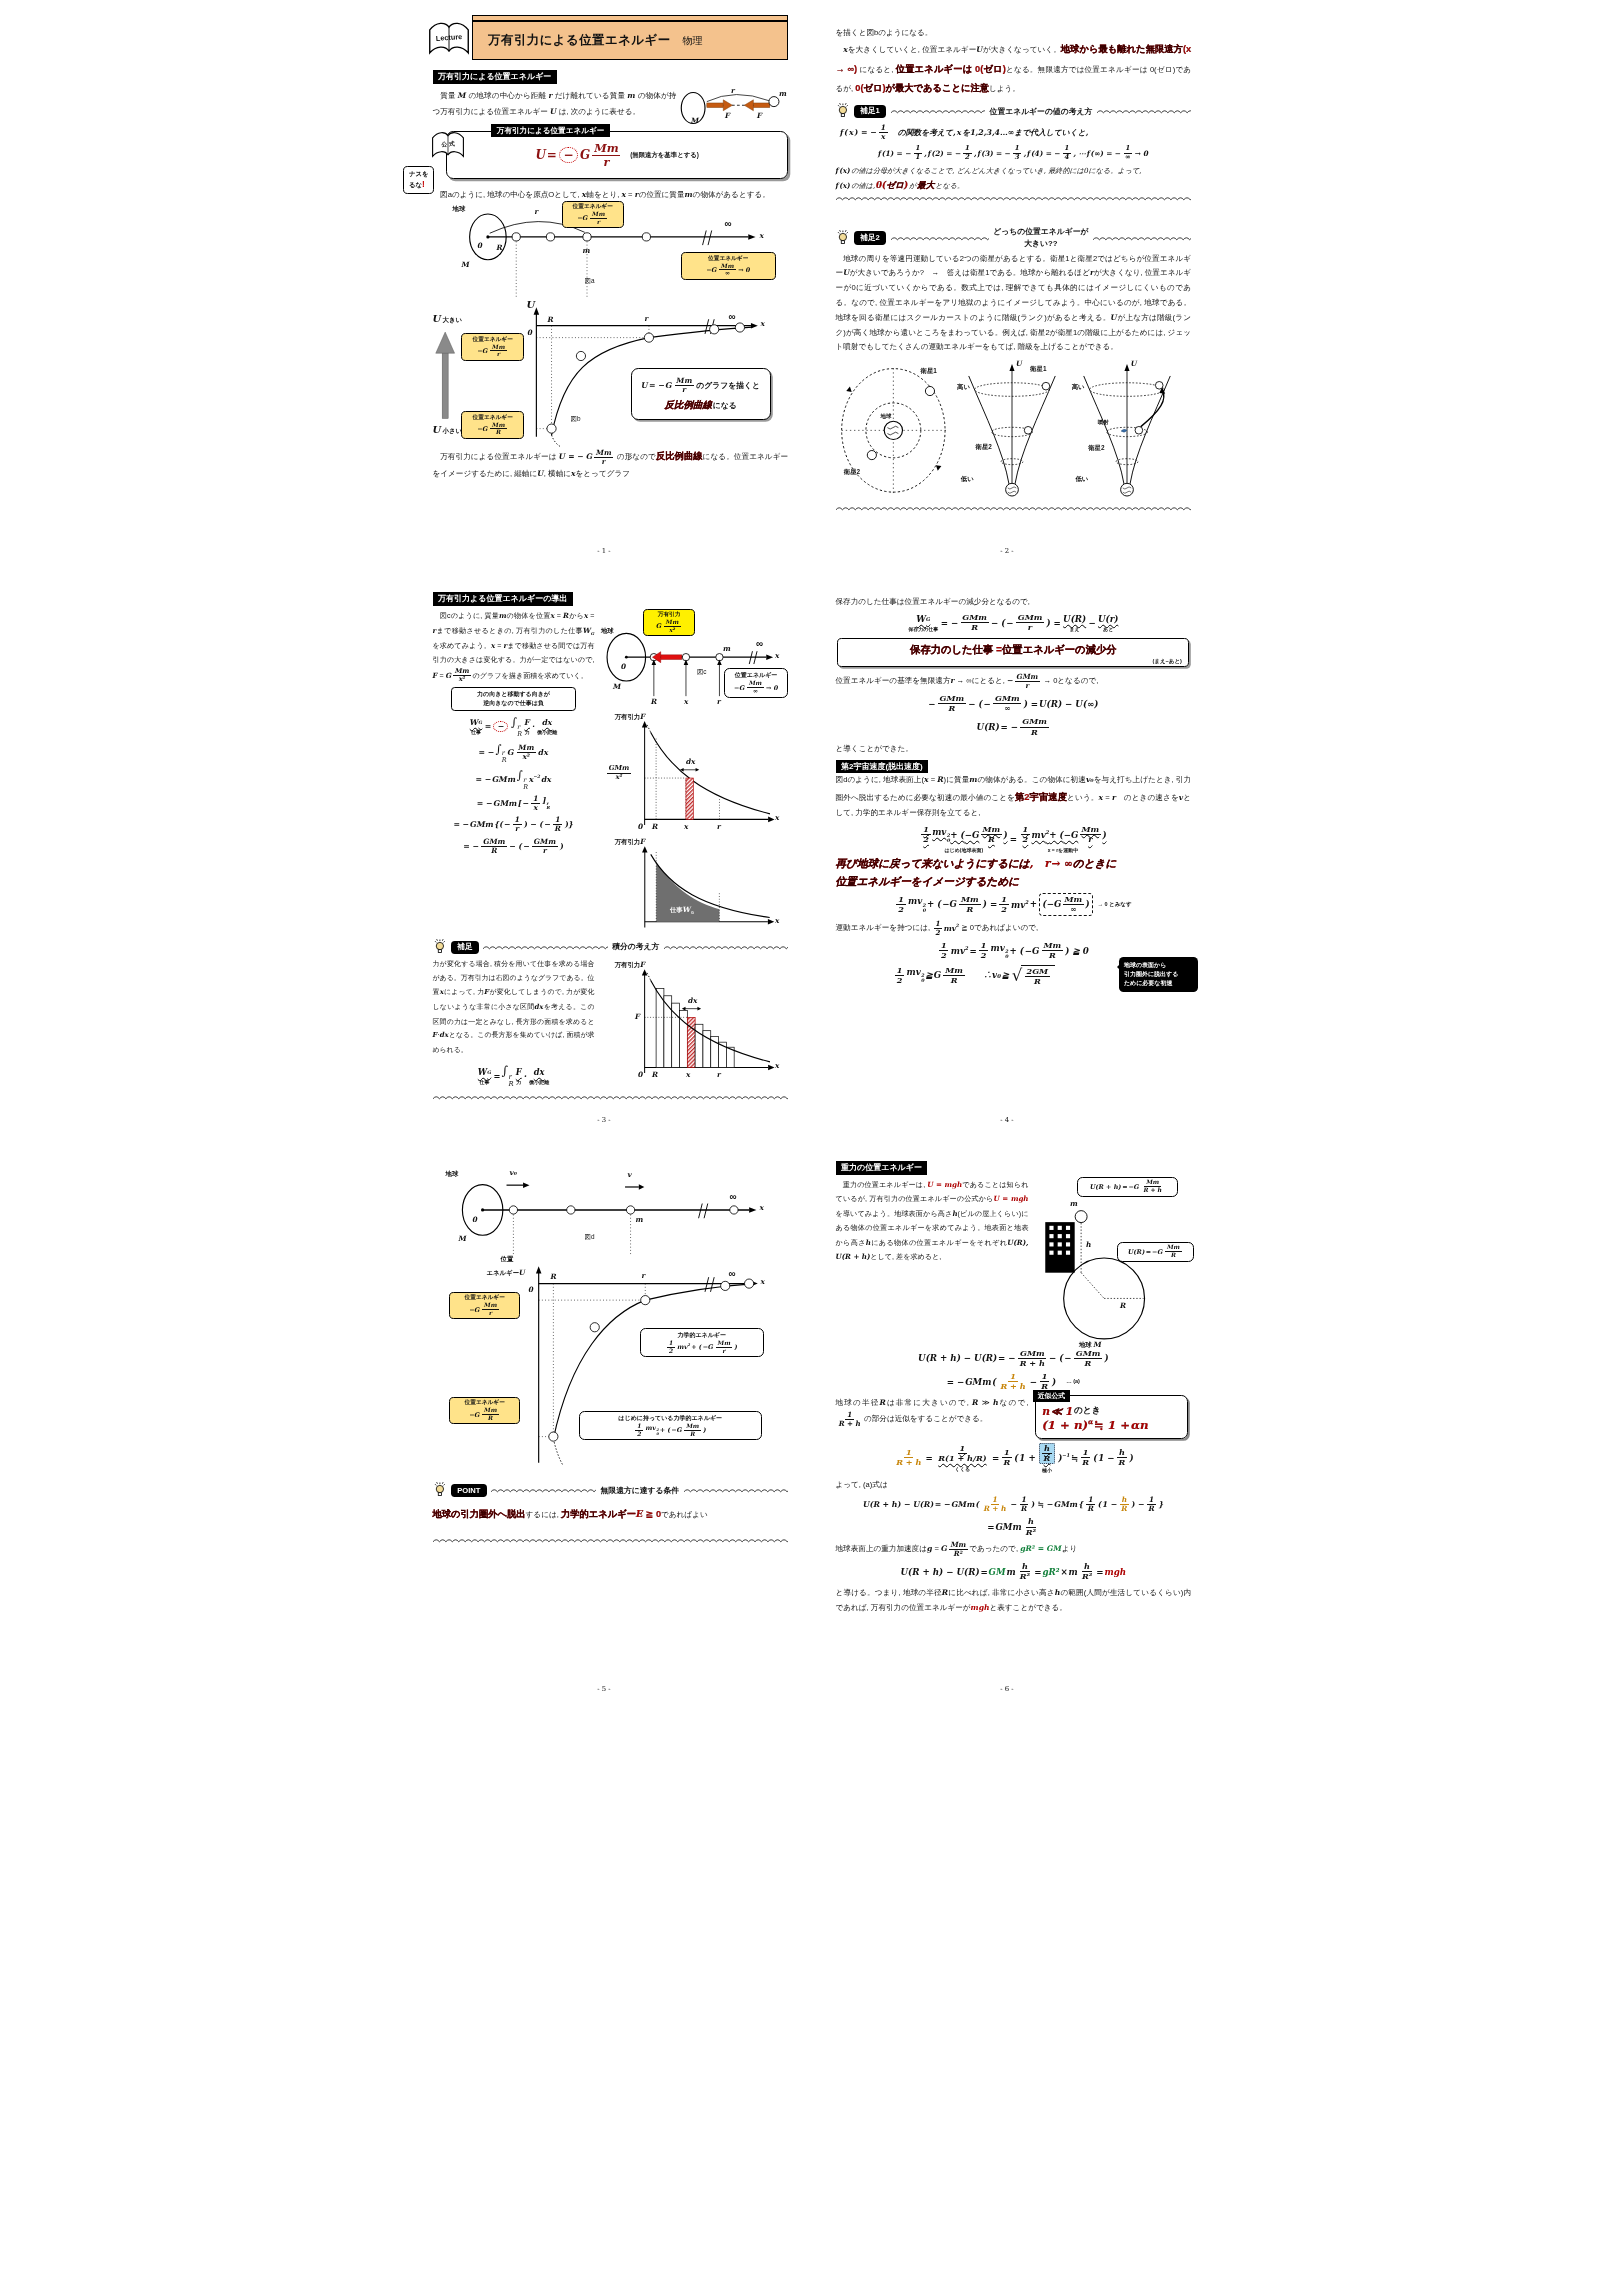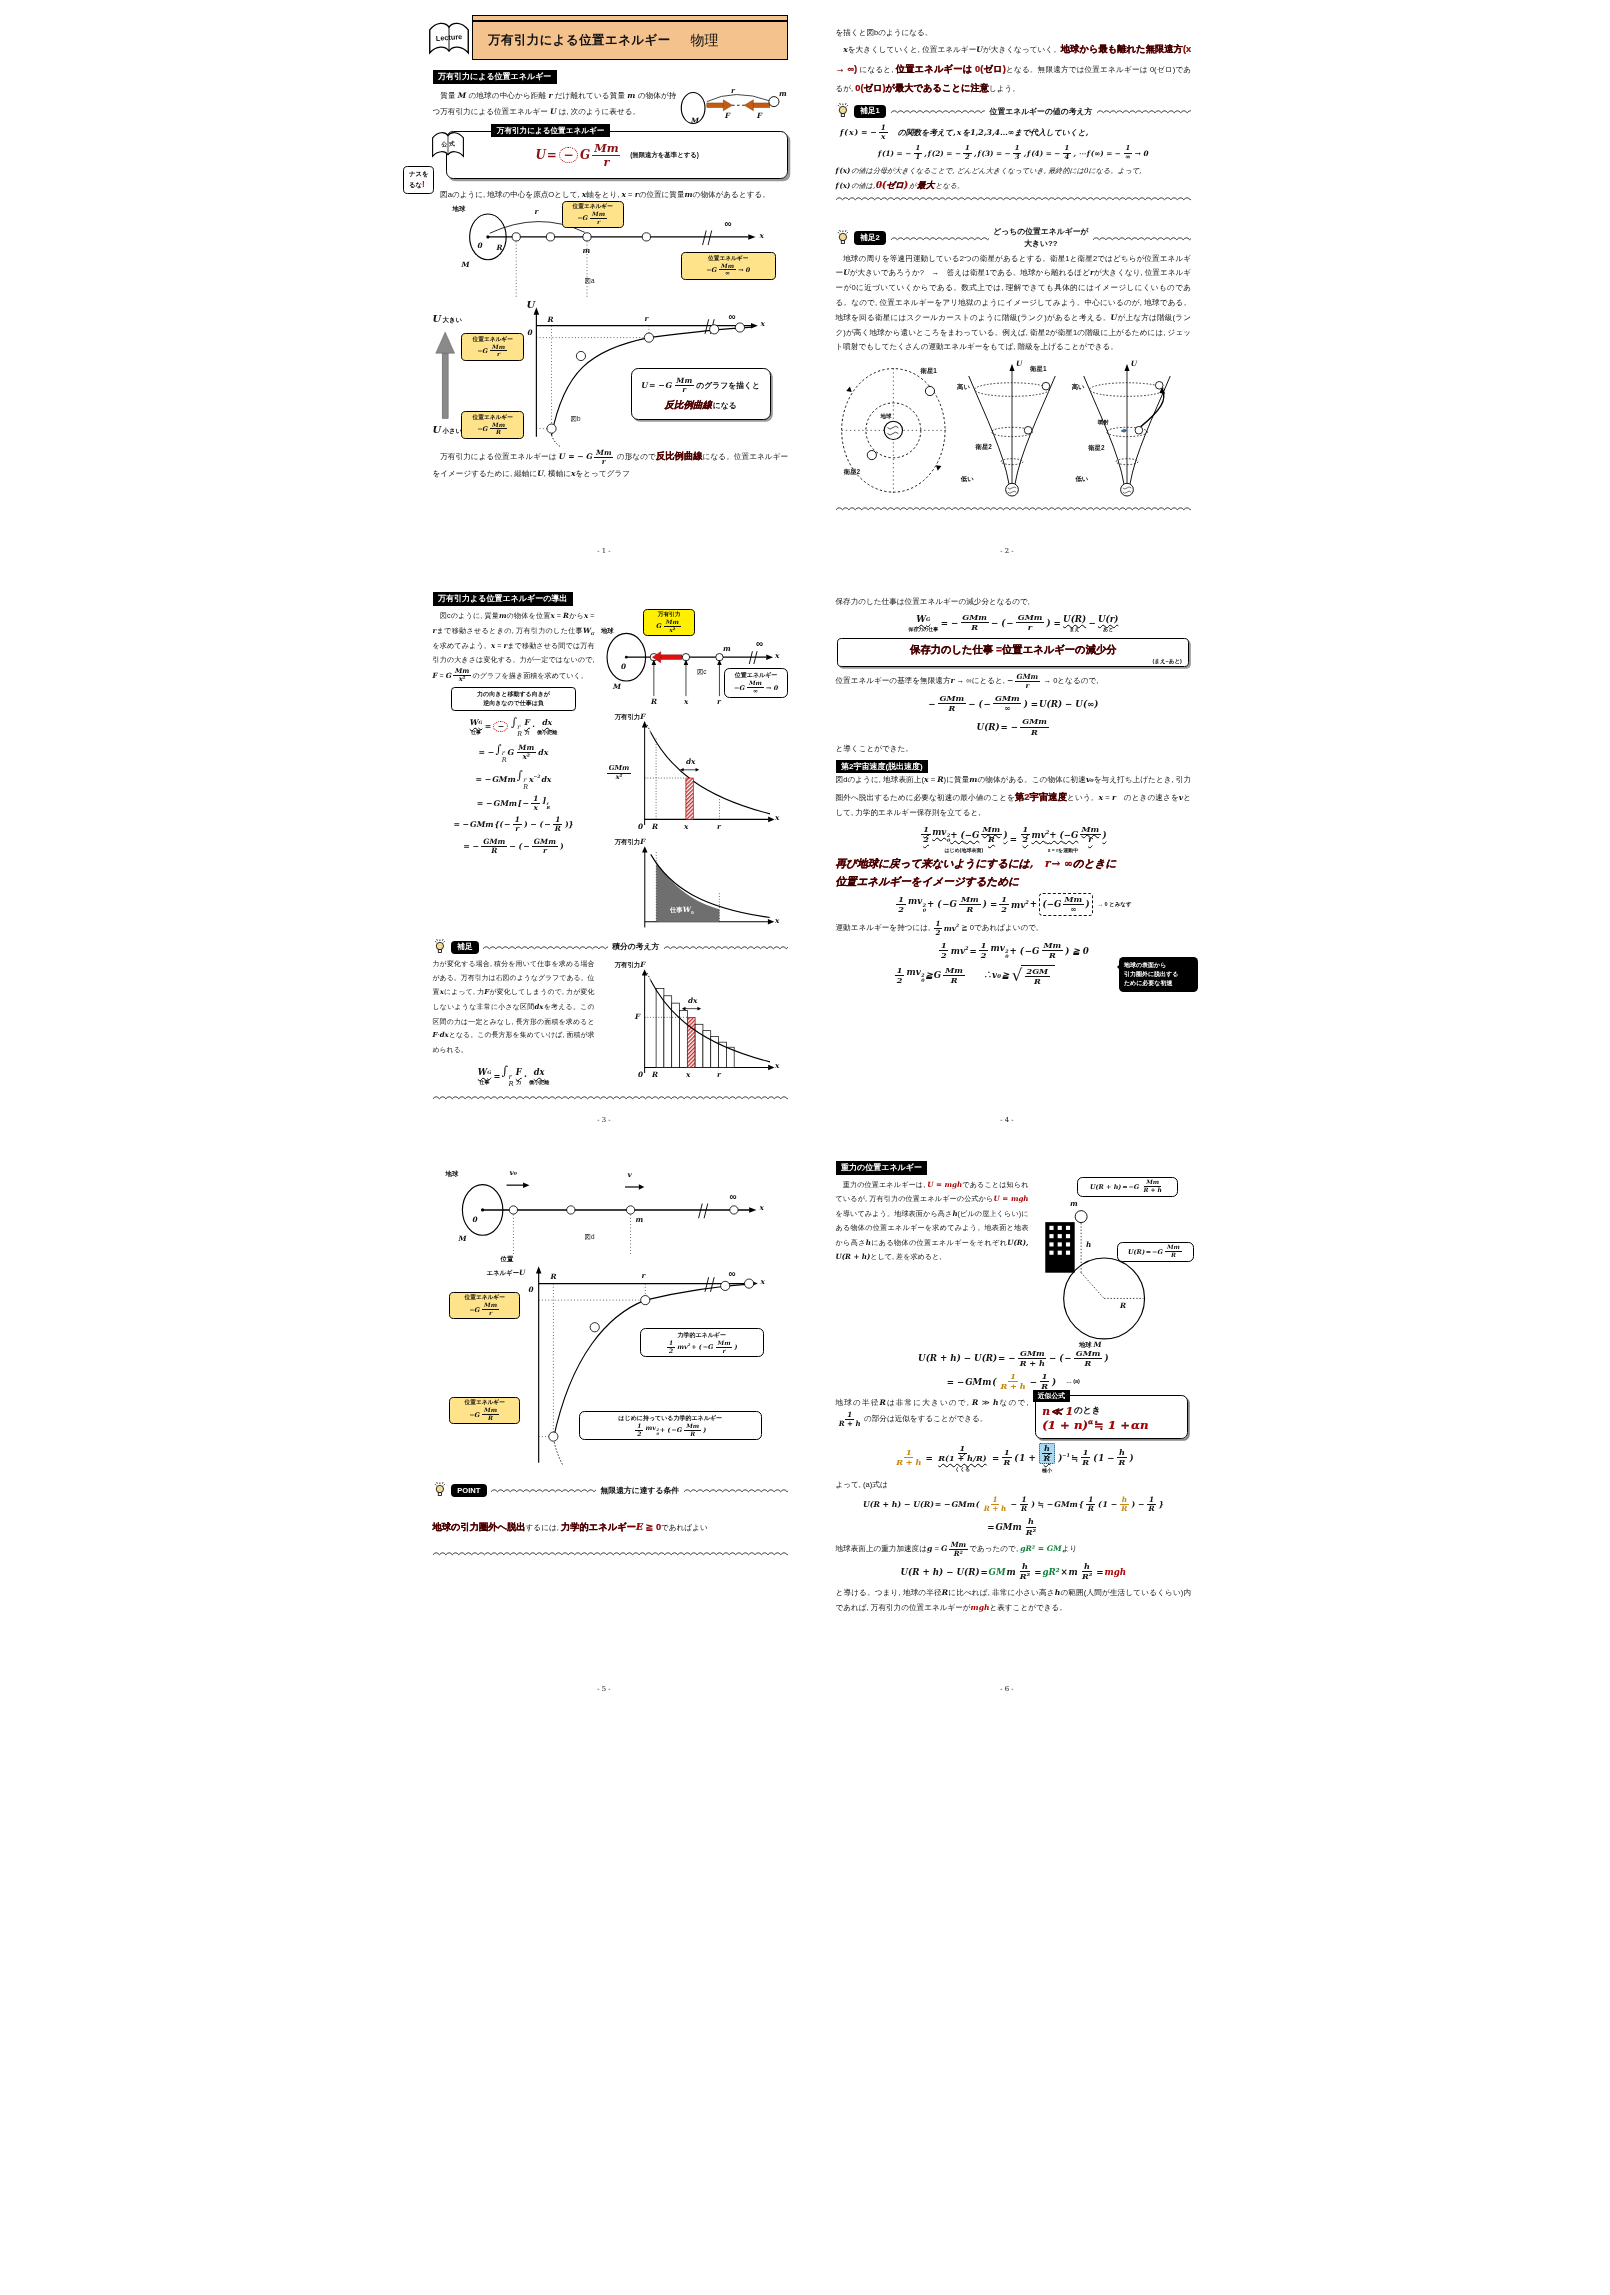--- a/index.html
+++ b/index.html
@@ -5,21 +5,21 @@
 html,body{margin:0;padding:0;background:#fff;color:#111;font-family:"Liberation Sans","DejaVu Sans",sans-serif;}
 .sheet{width:805px;margin:0 auto;display:grid;grid-template-columns:403px 403px;}
 .page{width:403px;height:569px;position:relative;overflow:hidden;background:#fff;}
 .pad{padding:0 17.4px 0 30px;}
 .foot{position:absolute;bottom:13.8px;left:0;right:0;text-align:center;font-family:"DejaVu Serif",serif;font-size:6.9px;}
 
 .lec-hdr{position:relative;margin-top:21px;height:39px;}
 .lec-stripe{position:absolute;left:39px;right:0;top:-6.4px;height:4.1px;background:#f4c28d;border:0.9px solid #000;}
 .lec-banner{position:absolute;left:39px;right:0;top:0;bottom:0;background:#f4c28d;border:0.9px solid #000;display:flex;align-items:center;padding-left:15.6px;gap:12px;}
 .lec-title{font-size:12.4px;font-weight:900;letter-spacing:0.5px;}
-.lec-sub{font-size:14px;margin-left:8px;}
+.lec-sub{font-size:10px;}
 .book{position:absolute;left:-5.5px;top:-3.7px;width:44px;height:46px;}
 .book .bk-t{position:absolute;left:6.4px;top:15.6px;width:32px;text-align:center;font-size:7.3px;font-weight:bold;transform:rotate(-4deg);}
 .sec-tab{display:inline-block;background:#000;color:#fff;font-weight:bold;font-size:8px;padding:1.4px 5.5px;}
 .para{font-size:7.6px;line-height:2.0;text-align:justify;}
 .para.t2{line-height:2.1;}
 
 .eq{display:flex;justify-content:center;align-items:center;flex-wrap:wrap;font-family:"DejaVu Serif",serif;font-style:italic;font-weight:bold;font-size:8.7px;margin:4.1px 0;column-gap:0.9px;}
 .eq.left{justify-content:flex-start;}
 .eq .jp,.ulab,.c-note{font-family:"Liberation Sans",sans-serif;font-style:normal;}
 .fr{display:inline-flex;flex-direction:column;align-items:center;vertical-align:middle;margin:0 1.4px;line-height:1.12;font-size:0.94em;}
@@ -1074,21 +1074,21 @@
           </svg>
    <span class="tab">POINT</span>
    <div class="wave-line"><svg width="100%" height="5.5" viewBox="0 0 227 14" preserveAspectRatio="none">
               <path d="M0 7 q7 -10 14 0 q7 -10 14 0 q7 -10 14 0 q7 -10 14 0 q7 -10 14 0 q7 -10 14 0 q7 -10 14 0 q7 -10 14 0 q7 -10 14 0 q7 -10 14 0 q7 -10 14 0 q7 -10 14 0 q7 -10 14 0 q7 -10 14 0 q7 -10 14 0 q7 -10 14 0 q7 -10 14 0" fill="none" stroke="#000" stroke-width="1.8"></path>
             </svg></div>
    <span class="ttl">無限遠方に達する条件</span>
    <div class="wave-line"><svg width="100%" height="5.5" viewBox="0 0 227 14" preserveAspectRatio="none">
               <path d="M0 7 q7 -10 14 0 q7 -10 14 0 q7 -10 14 0 q7 -10 14 0 q7 -10 14 0 q7 -10 14 0 q7 -10 14 0 q7 -10 14 0 q7 -10 14 0 q7 -10 14 0 q7 -10 14 0 q7 -10 14 0 q7 -10 14 0 q7 -10 14 0 q7 -10 14 0 q7 -10 14 0 q7 -10 14 0" fill="none" stroke="#000" stroke-width="1.8"></path>
             </svg></div>
  </div>
- <div class="para" style="margin-top:19px"><span class="c-rb">地球の引力圏外へ脱出</span><span>するには, </span><span class="c-rb">力学的エネルギー</span><span class="i c-rb">E</span><span class="c-rb"> ≧ 0</span><span>であればよい</span></div>
+ <div class="para" style="margin-top:6px"><span class="c-rb">地球の引力圏外へ脱出</span><span>するには, </span><span class="c-rb">力学的エネルギー</span><span class="i c-rb">E</span><span class="c-rb"> ≧ 0</span><span>であればよい</span></div>
  <div class="wave-full wave-line" style="margin-top:13.8px"><svg width="100%" height="5.5" viewBox="0 0 773 14" preserveAspectRatio="none">
             <path d="M0 7 q7 -10 14 0 q7 -10 14 0 q7 -10 14 0 q7 -10 14 0 q7 -10 14 0 q7 -10 14 0 q7 -10 14 0 q7 -10 14 0 q7 -10 14 0 q7 -10 14 0 q7 -10 14 0 q7 -10 14 0 q7 -10 14 0 q7 -10 14 0 q7 -10 14 0 q7 -10 14 0 q7 -10 14 0 q7 -10 14 0 q7 -10 14 0 q7 -10 14 0 q7 -10 14 0 q7 -10 14 0 q7 -10 14 0 q7 -10 14 0 q7 -10 14 0 q7 -10 14 0 q7 -10 14 0 q7 -10 14 0 q7 -10 14 0 q7 -10 14 0 q7 -10 14 0 q7 -10 14 0 q7 -10 14 0 q7 -10 14 0 q7 -10 14 0 q7 -10 14 0 q7 -10 14 0 q7 -10 14 0 q7 -10 14 0 q7 -10 14 0 q7 -10 14 0 q7 -10 14 0 q7 -10 14 0 q7 -10 14 0 q7 -10 14 0 q7 -10 14 0 q7 -10 14 0 q7 -10 14 0 q7 -10 14 0 q7 -10 14 0 q7 -10 14 0 q7 -10 14 0 q7 -10 14 0 q7 -10 14 0 q7 -10 14 0 q7 -10 14 0" fill="none" stroke="#000" stroke-width="1.8"></path>
           </svg></div>
  <div class="foot">- 5 -</div>
 </div>
     </div>
 
 <div class="page">
       <div class="pad">
  <div style="margin-top:23px"><span class="sec-tab">重力の位置エネルギー</span></div>

